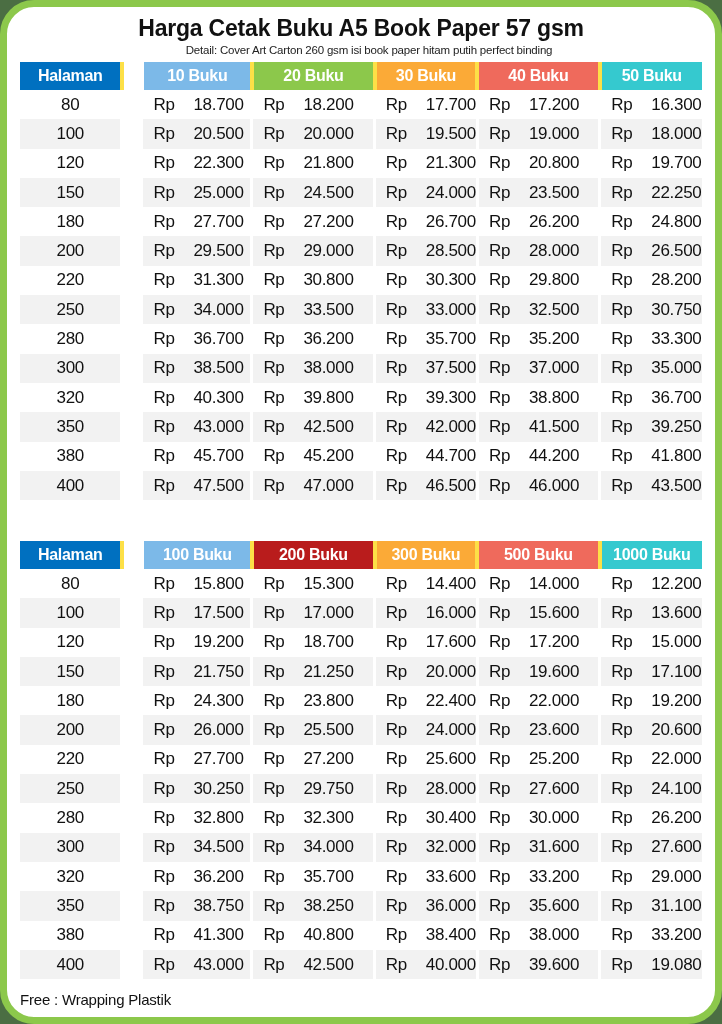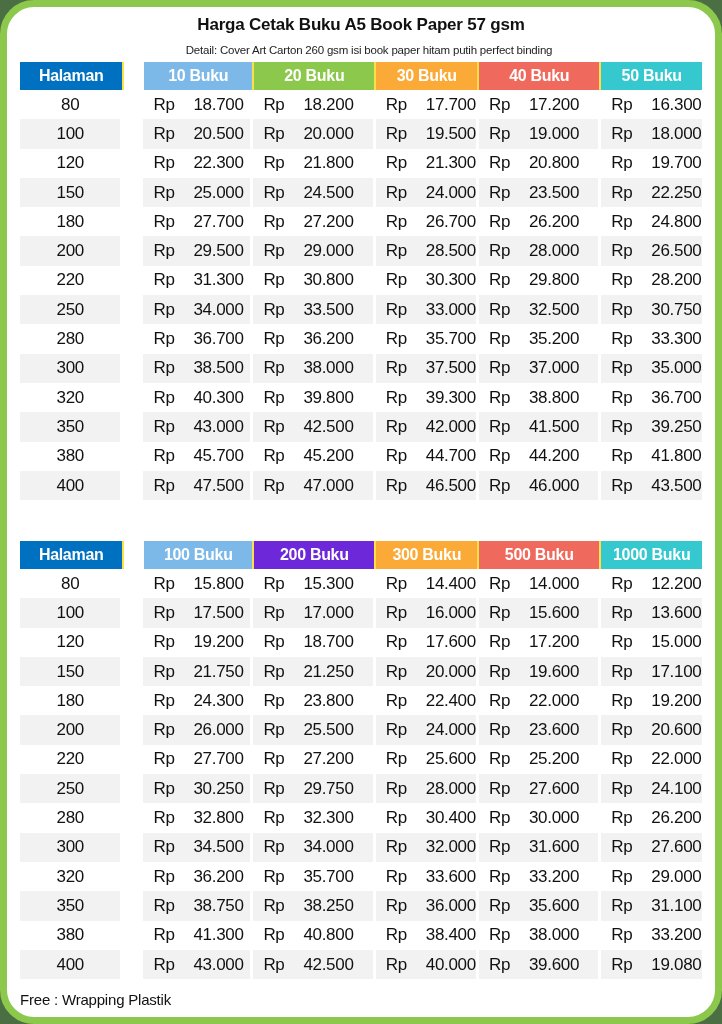--- a/index.html
+++ b/index.html
@@ -10,38 +10,38 @@
   }
   .frame {
     position: absolute; left: 0; top: 0; width: 722px; height: 1024px;
     box-sizing: border-box;
     border: 7px solid #8cc84b;
     border-radius: 34px;
     background: #ffffff;
   }
   .title {
     position: absolute; left: 0; right: 0; top: 8px;
-    text-align: center; font-weight: bold; font-size: 17px; color: #111;
+    text-align: center; font-weight: bold; font-size: 23px; color: #111;
     letter-spacing: -0.2px;
   }
   .subtitle {
     position: absolute; left: 0; right: 0; top: 37px;
     text-align: center; font-size: 11.5px; color: #222;
     letter-spacing: -0.2px;
     padding-left: 16px;
   }
   .table {
     position: absolute; left: 20px; width: 682px;
   }
   .hdr, .row { display: flex; }
   .hdr { height: 28px; }
   .hdr .cell {
     color: #fff; font-weight: bold; font-size: 16px;
     display: flex; align-items: center; justify-content: center;
-    border-right: 2px solid #fde047; box-sizing: border-box;
+    border-right: 4px solid #fde047; box-sizing: border-box;
     letter-spacing: -0.3px;
   }
   .hdr .cell:last-child { border-right: none; }
   .c0 { width: 116px; }
   .c1 { width: 122px; margin-left: 20px; }
   .c2 { width: 136px; }
   .c3 { width: 114px; }
   .c4 { width: 136px; }
   .c5 { width: 112px; }
   .row { height: 29.3px; }
@@ -397,21 +397,21 @@
       <div class="cell price c5">
         <span class="rp">Rp</span>
         <span>43.500</span>
       </div>
     </div>
   </div>
 <div class="table" id="table-1" style="top:541px;">
     <div class="hdr">
       <div class="cell c0" style="background: rgb(0, 112, 192);">Halaman</div>
       <div class="cell c1" style="background: rgb(124, 185, 232);">100 Buku</div>
-      <div class="cell c2" style="background: #6d28d9;">200 Buku</div>
+      <div class="cell c2" style="background: #b91c1c;">200 Buku</div>
       <div class="cell c3" style="background: rgb(251, 170, 55);">300 Buku</div>
       <div class="cell c4" style="background: rgb(239, 106, 92);">500 Buku</div>
       <div class="cell c5" style="background: rgb(53, 201, 207);">1000 Buku</div>
     </div>
     <div class="row">
       <div class="cell c0 pg">80</div>
       <div class="cell price c1">
         <span class="rp">Rp</span>
         <span>15.800</span>
       </div>

